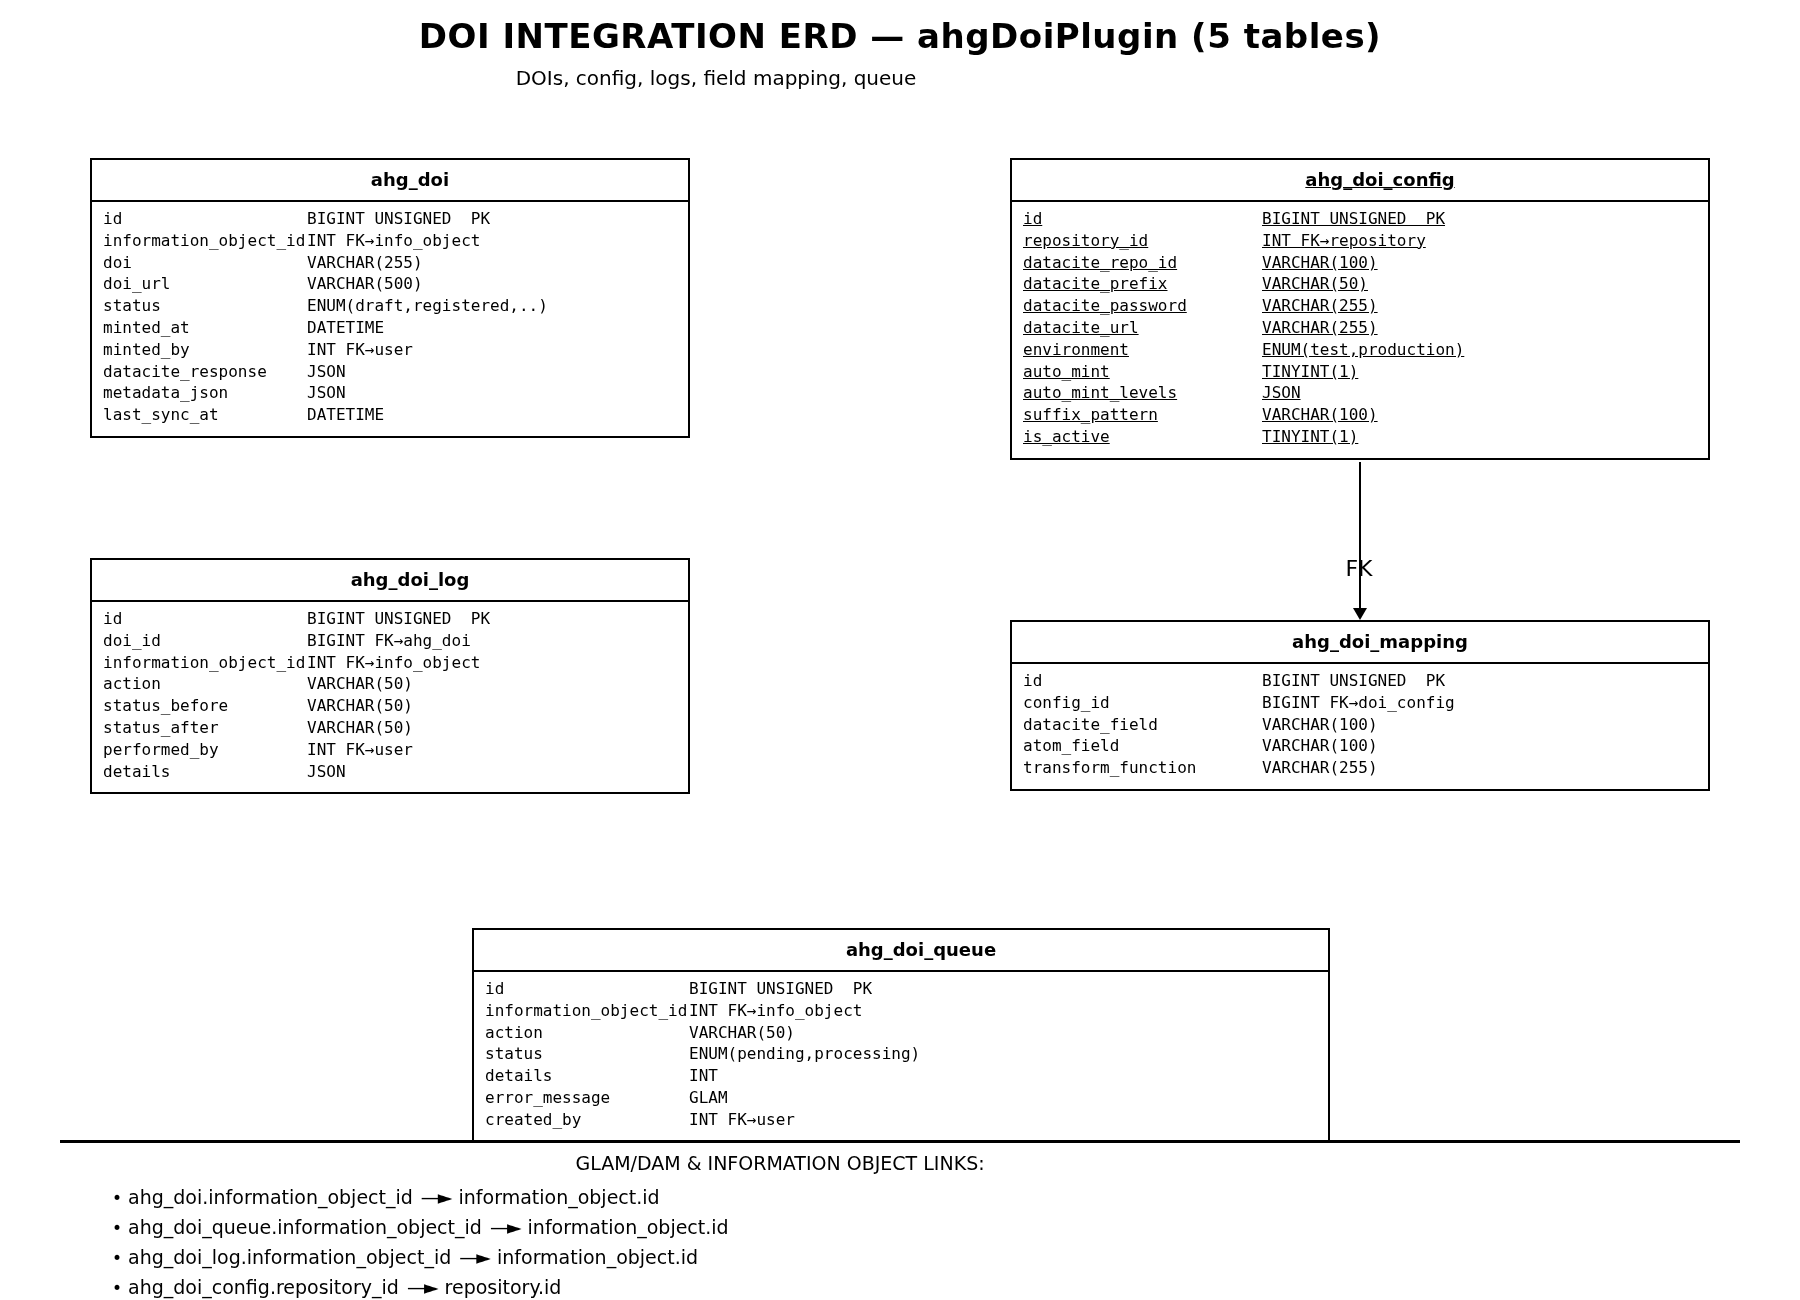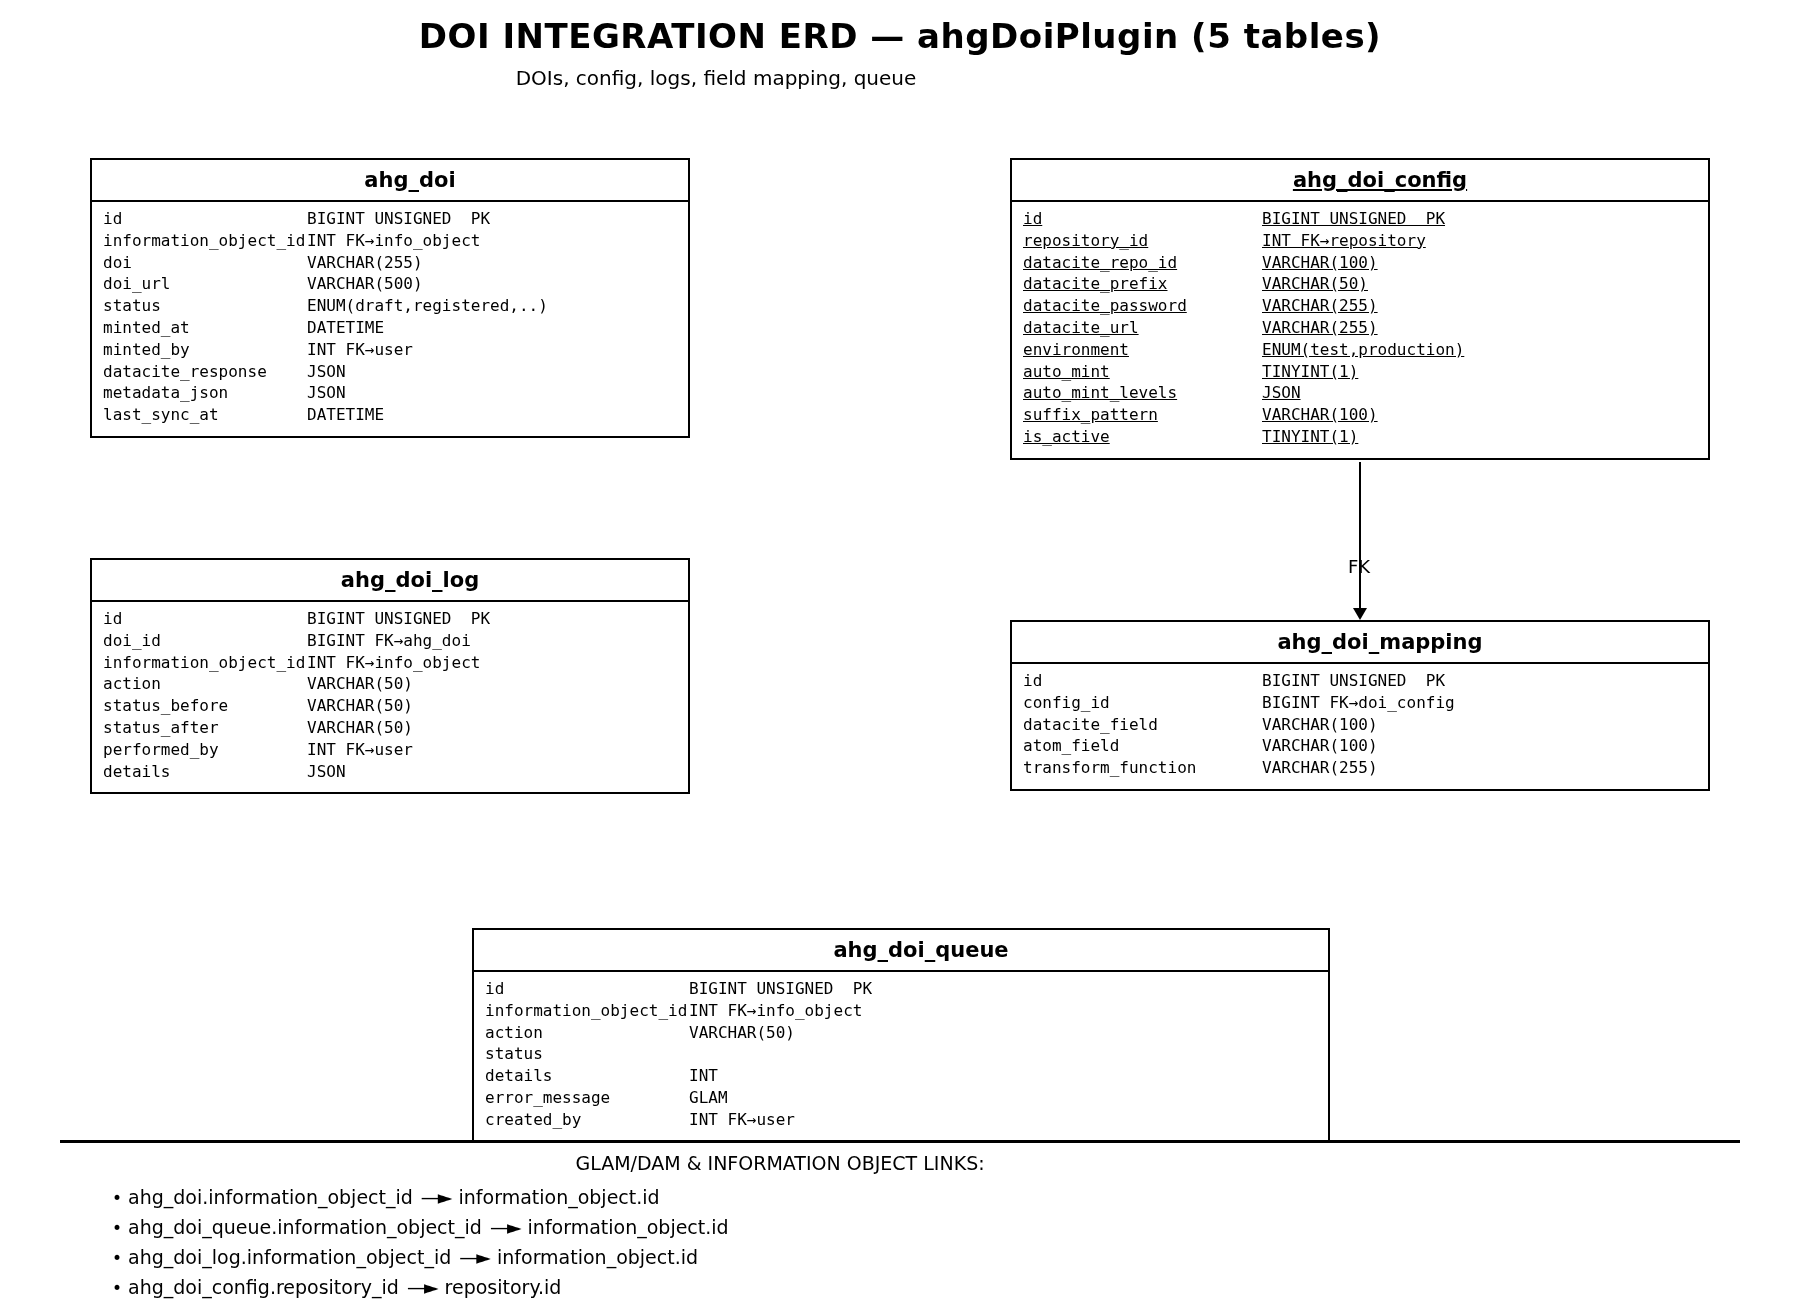--- a/index.html
+++ b/index.html
@@ -15,21 +15,21 @@
   .page-subtitle{
     position:absolute;top:66px;left:0;width:1432px;text-align:center;
     font-size:20px;font-weight:normal;
   }
   .erd-table{
     position:absolute;background:#ffffff;
     border:2px solid #000000;box-sizing:border-box;
   }
   .erd-title{
     height:40px;line-height:40px;text-align:center;
-    font-size:21px;font-weight:bold;
+    font-size:18px;font-weight:bold;
     border-bottom:2px solid #000000;
     font-family:"DejaVu Sans", sans-serif;
     padding-left:40px;
   }
   .erd-rows{padding:6px 0 10px 0;}
   .erd-row{
     display:flex;align-items:baseline;
     font-family:"DejaVu Sans Mono", monospace;
     font-size:16px;line-height:21.8px;white-space:pre;
   }
@@ -41,21 +41,21 @@
     position:absolute;left:1359px;top:462px;width:2px;height:148px;
     background:#000000;
   }
   .fk-arrowhead{
     position:absolute;left:1353px;top:608px;width:0;height:0;
     border-left:7px solid transparent;border-right:7px solid transparent;
     border-top:12px solid #000000;
   }
   .fk-label{
     position:absolute;left:1332px;top:556px;width:54px;text-align:center;
-    font-size:18px;font-family:"DejaVu Sans", sans-serif;
+    font-size:22px;font-family:"DejaVu Sans", sans-serif;
   }
   .separator-line{
     position:absolute;left:60px;top:1140px;width:1680px;height:3px;
     background:#000000;
   }
   .links-heading{
     position:absolute;top:1152px;left:0;width:1560px;text-align:center;
     font-size:19px;
   }
   .links-list{
@@ -136,21 +136,21 @@
       <div class="erd-row"><span class="col-name">transform_function</span><span class="col-type">VARCHAR(255)</span></div>
     </div>
 </div>
 
 <div id="t-ahg_doi_queue" class="erd-table cols-narrow">
   <div class="erd-title">ahg_doi_queue</div>
   <div class="erd-rows">
       <div class="erd-row"><span class="col-name">id</span><span class="col-type">BIGINT UNSIGNED  PK</span></div>
       <div class="erd-row"><span class="col-name">information_object_id</span><span class="col-type">INT FK→info_object</span></div>
       <div class="erd-row"><span class="col-name">action</span><span class="col-type">VARCHAR(50)</span></div>
-      <div class="erd-row"><span class="col-name">status</span></div>
+      <div class="erd-row"><span class="col-name">status</span><span class="col-type">ENUM(pending,processing)</span></div>
       <div class="erd-row"><span class="col-name">details</span><span class="col-type">INT</span></div>
       <div class="erd-row"><span class="col-name">error_message</span><span class="col-type">GLAM</span></div>
       <div class="erd-row"><span class="col-name">created_by</span><span class="col-type">INT FK→user</span></div>
     </div>
 </div>
 
 <div class="fk-line"></div>
 <div class="fk-arrowhead"></div>
 <div class="fk-label">FK</div>
 

